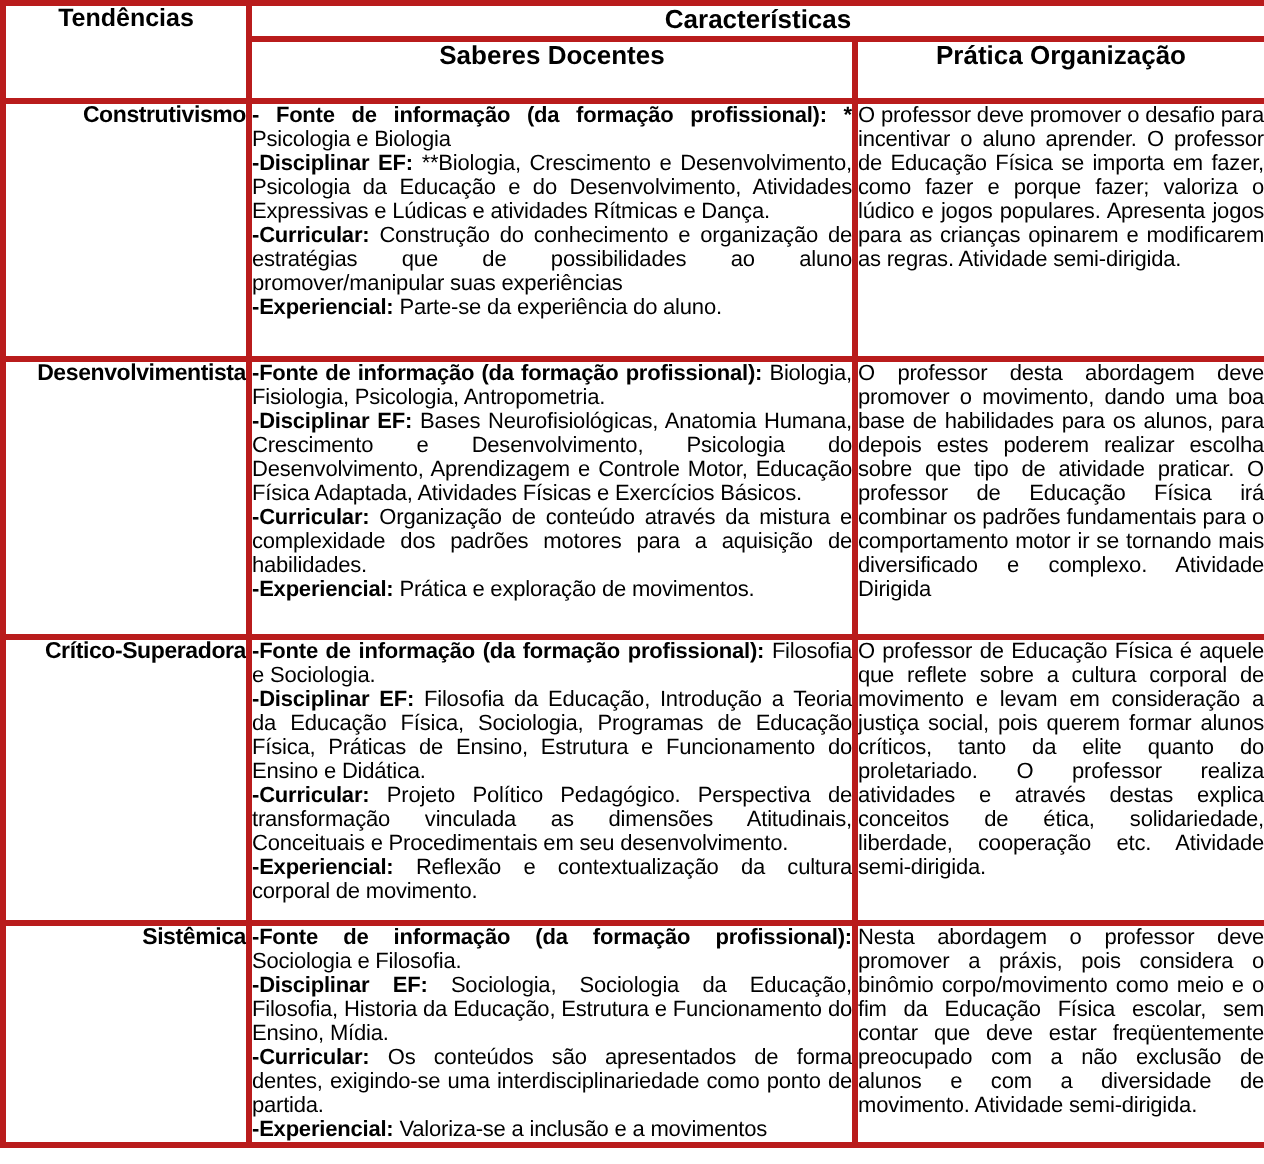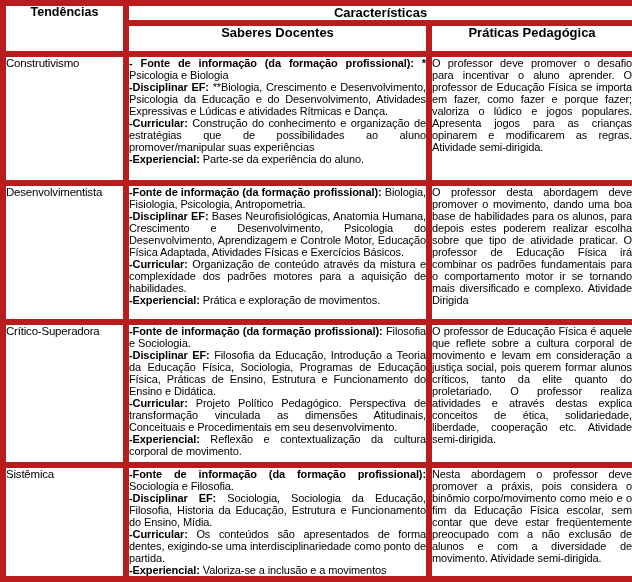--- a/index.html
+++ b/index.html
@@ -1,31 +1,31 @@
 <!DOCTYPE html>
 <html lang="pt"><head>
 <meta charset="utf-8">
 <style>
   html,body{margin:0;padding:0;background:#fff;}
   body{width:632px;height:582px;font-family:"Liberation Sans","DejaVu Sans",sans-serif;color:#000;}
   table.doc{border-collapse:collapse;width:632px;table-layout:fixed;border:2px solid #000;}
-  table.doc td{border:6px solid #b91c1c;padding:0;vertical-align:top;overflow:hidden;}
+  table.doc td{border:3px solid #b91c1c;padding:0;vertical-align:top;overflow:hidden;}
   col.c1{width:123px} col.c2{width:303px} col.c3{width:206px}
 
   tr.h1{height:18px}
   tr.h2{height:31px}
   tr.r0{height:129px}
   tr.r1{height:139px}
   tr.r2{height:143px}
   tr.r3{height:90px}
 
   td.hc{font-weight:bold;text-align:center;vertical-align:middle;font-size:13px;line-height:1.05;}
   td.tendh{font-size:12.5px;}
 
-  td.tend{font-weight:normal;font-size:11.5px;letter-spacing:-0.2px;text-align:left;
+  td.tend{font-weight:bold;font-size:11.5px;letter-spacing:-0.2px;text-align:right;
           vertical-align:top;padding-top:21px;}
 
   td.sab, td.pra{font-size:11px;line-height:12px;text-align:justify;
                  padding:2px 4px 1px 4px;letter-spacing:-0.1px;}
   td.sab .item{text-align:justify;}
   td.sab .item b, td.pra b{letter-spacing:-0.1px;}
 </style>
 </head>
 <body>
 
@@ -36,21 +36,21 @@
       <col class="c3">
     </colgroup>
 
   <tbody>
       <tr class="h1">
     <td class="hc tendh" rowspan="2">Tendências</td>
     <td class="hc" colspan="2">Características</td>
   </tr>
   <tr class="h2">
     <td class="hc">Saberes Docentes</td>
-    <td class="hc">Práticas Pedagógica</td>
+    <td class="hc">Prática Organização</td>
   </tr>
 
   <tr class="r0">
     <td class="tend">Construtivismo</td>
     <td class="sab">
       <div class="item"><b>- Fonte de informação (da formação profissional): *</b> <span>Psicologia e Biologia</span></div>
       <div class="item"><b>-Disciplinar EF:</b> <span>**Biologia, Crescimento e Desenvolvimento, Psicologia da Educação e do Desenvolvimento, Atividades Expressivas e Lúdicas e atividades Rítmicas e Dança.</span></div>
       <div class="item"><b>-Curricular:</b> <span>Construção do conhecimento e organização de estratégias que de possibilidades ao aluno promover/manipular suas experiências</span></div>
       <div class="item"><b>-Experiencial:</b> <span>Parte-se da experiência do aluno.</span></div>
     </td>

